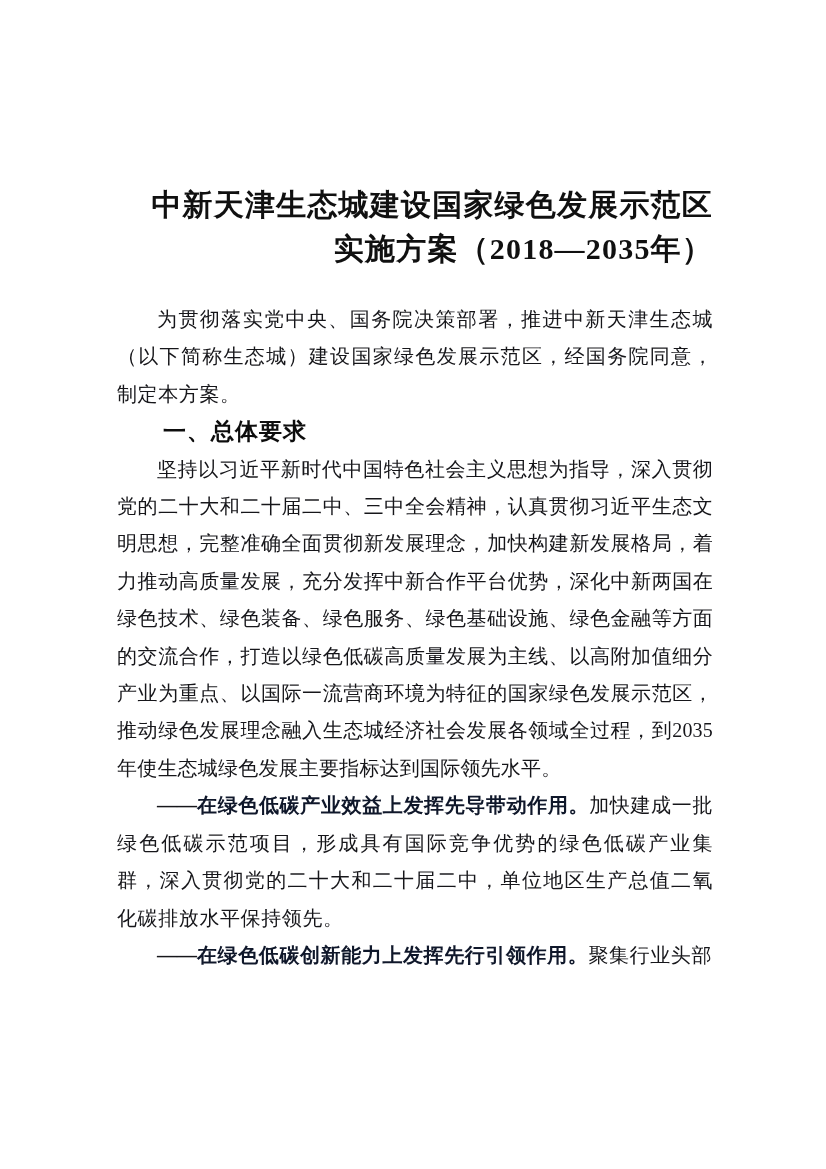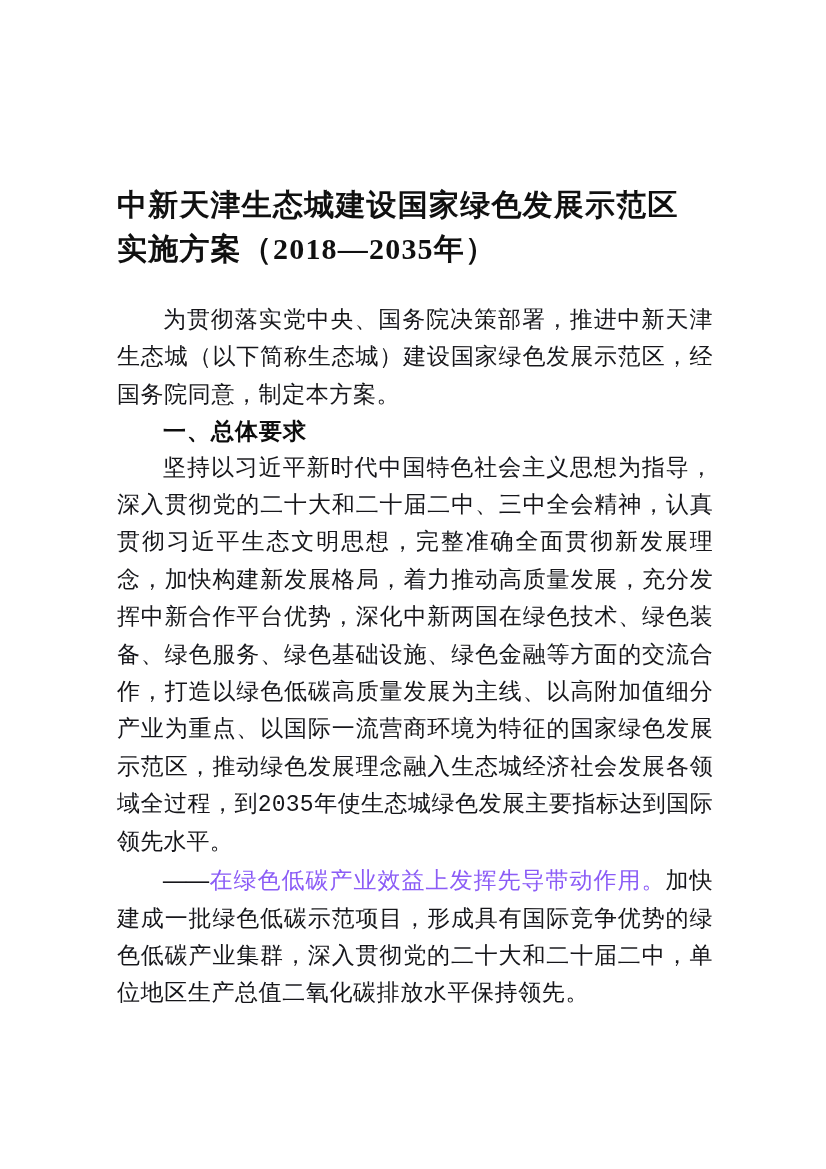--- a/index.html
+++ b/index.html
@@ -22,21 +22,21 @@
     position: absolute;
     left: 117px;
     top: 0;
     width: 596px;
   }
 
   
   .doc-title {
     margin: 0;
     padding-top: 183px;
-    text-align: left;
+    text-align: right;
     font-family: "Liberation Serif", "DejaVu Serif", serif;
     font-weight: bold;
     font-size: 30px;
     line-height: 44px;
     letter-spacing: 0.5px;
     color: #101010;
   }
   .doc-title .tline {
     display: block;
     white-space: nowrap;
@@ -48,45 +48,44 @@
     letter-spacing: 1.2px;
   }
 
   
   .body-block {
     margin-top: 30px;
   }
   p.para {
     margin: 0;
     font-family: "Liberation Serif", "DejaVu Serif", serif;
-    font-size: 23px;
+    font-size: 20px;
     line-height: 37.4px;
     color: #16161a;
     text-align: justify;
     text-justify: inter-ideograph;
     text-indent: 2em;
     letter-spacing: 0.6px;
   }
   p.para.tight {
     letter-spacing: 0.2px;
-    font-family: Liberation Mono, monospace;
   }
   h2.section-heading {
     margin: 0;
     font-family: Liberation Sans, sans-serif;
     font-size: 23px;
     font-weight: bold;
     line-height: 37.4px;
     color: #0d0d0d;
     text-indent: 2em;
     letter-spacing: 1px;
   }
   p.para .bold-lead {
-    font-weight: normal;
-    color: #8b5cf6;
+    font-weight: bold;
+    color: #0f172a;
   }
   p.para .dash {
     font-weight: bold;
     letter-spacing: 0;
   }
 </style>
 </head>
 <body>
 
 <div class="page">
@@ -100,16 +99,17 @@
     <div class="body-block">
 
       <p class="para">为贯彻落实党中央、国务院决策部署，推进中新天津生态城（以下简称生态城）建设国家绿色发展示范区，经国务院同意，制定本方案。</p>
 
       <h2 class="section-heading">一、总体要求</h2>
 
       <p class="para tight">坚持以习近平新时代中国特色社会主义思想为指导，深入贯彻党的二十大和二十届二中、三中全会精神，认真贯彻习近平生态文明思想，完整准确全面贯彻新发展理念，加快构建新发展格局，着力推动高质量发展，充分发挥中新合作平台优势，深化中新两国在绿色技术、绿色装备、绿色服务、绿色基础设施、绿色金融等方面的交流合作，打造以绿色低碳高质量发展为主线、以高附加值细分产业为重点、以国际一流营商环境为特征的国家绿色发展示范区，推动绿色发展理念融入生态城经济社会发展各领域全过程，到2035年使生态城绿色发展主要指标达到国际领先水平。</p>
 
       <p class="para"><span class="dash">——</span><span class="bold-lead">在绿色低碳产业效益上发挥先导带动作用。</span><span>加快建成一批绿色低碳示范项目，形成具有国际竞争优势的绿色低碳产业集群，深入贯彻党的二十大和二十届二中，单位地区生产总值二氧化碳排放水平保持领先。</span></p>
 
+      <p class="para"><span class="dash">——</span><span class="bold-lead">在绿色低碳创新能力上发挥先行引领作用。</span><span>聚集行业头部</span></p>
 
     </div>
   </div>
 </div>
 
 </body></html>

